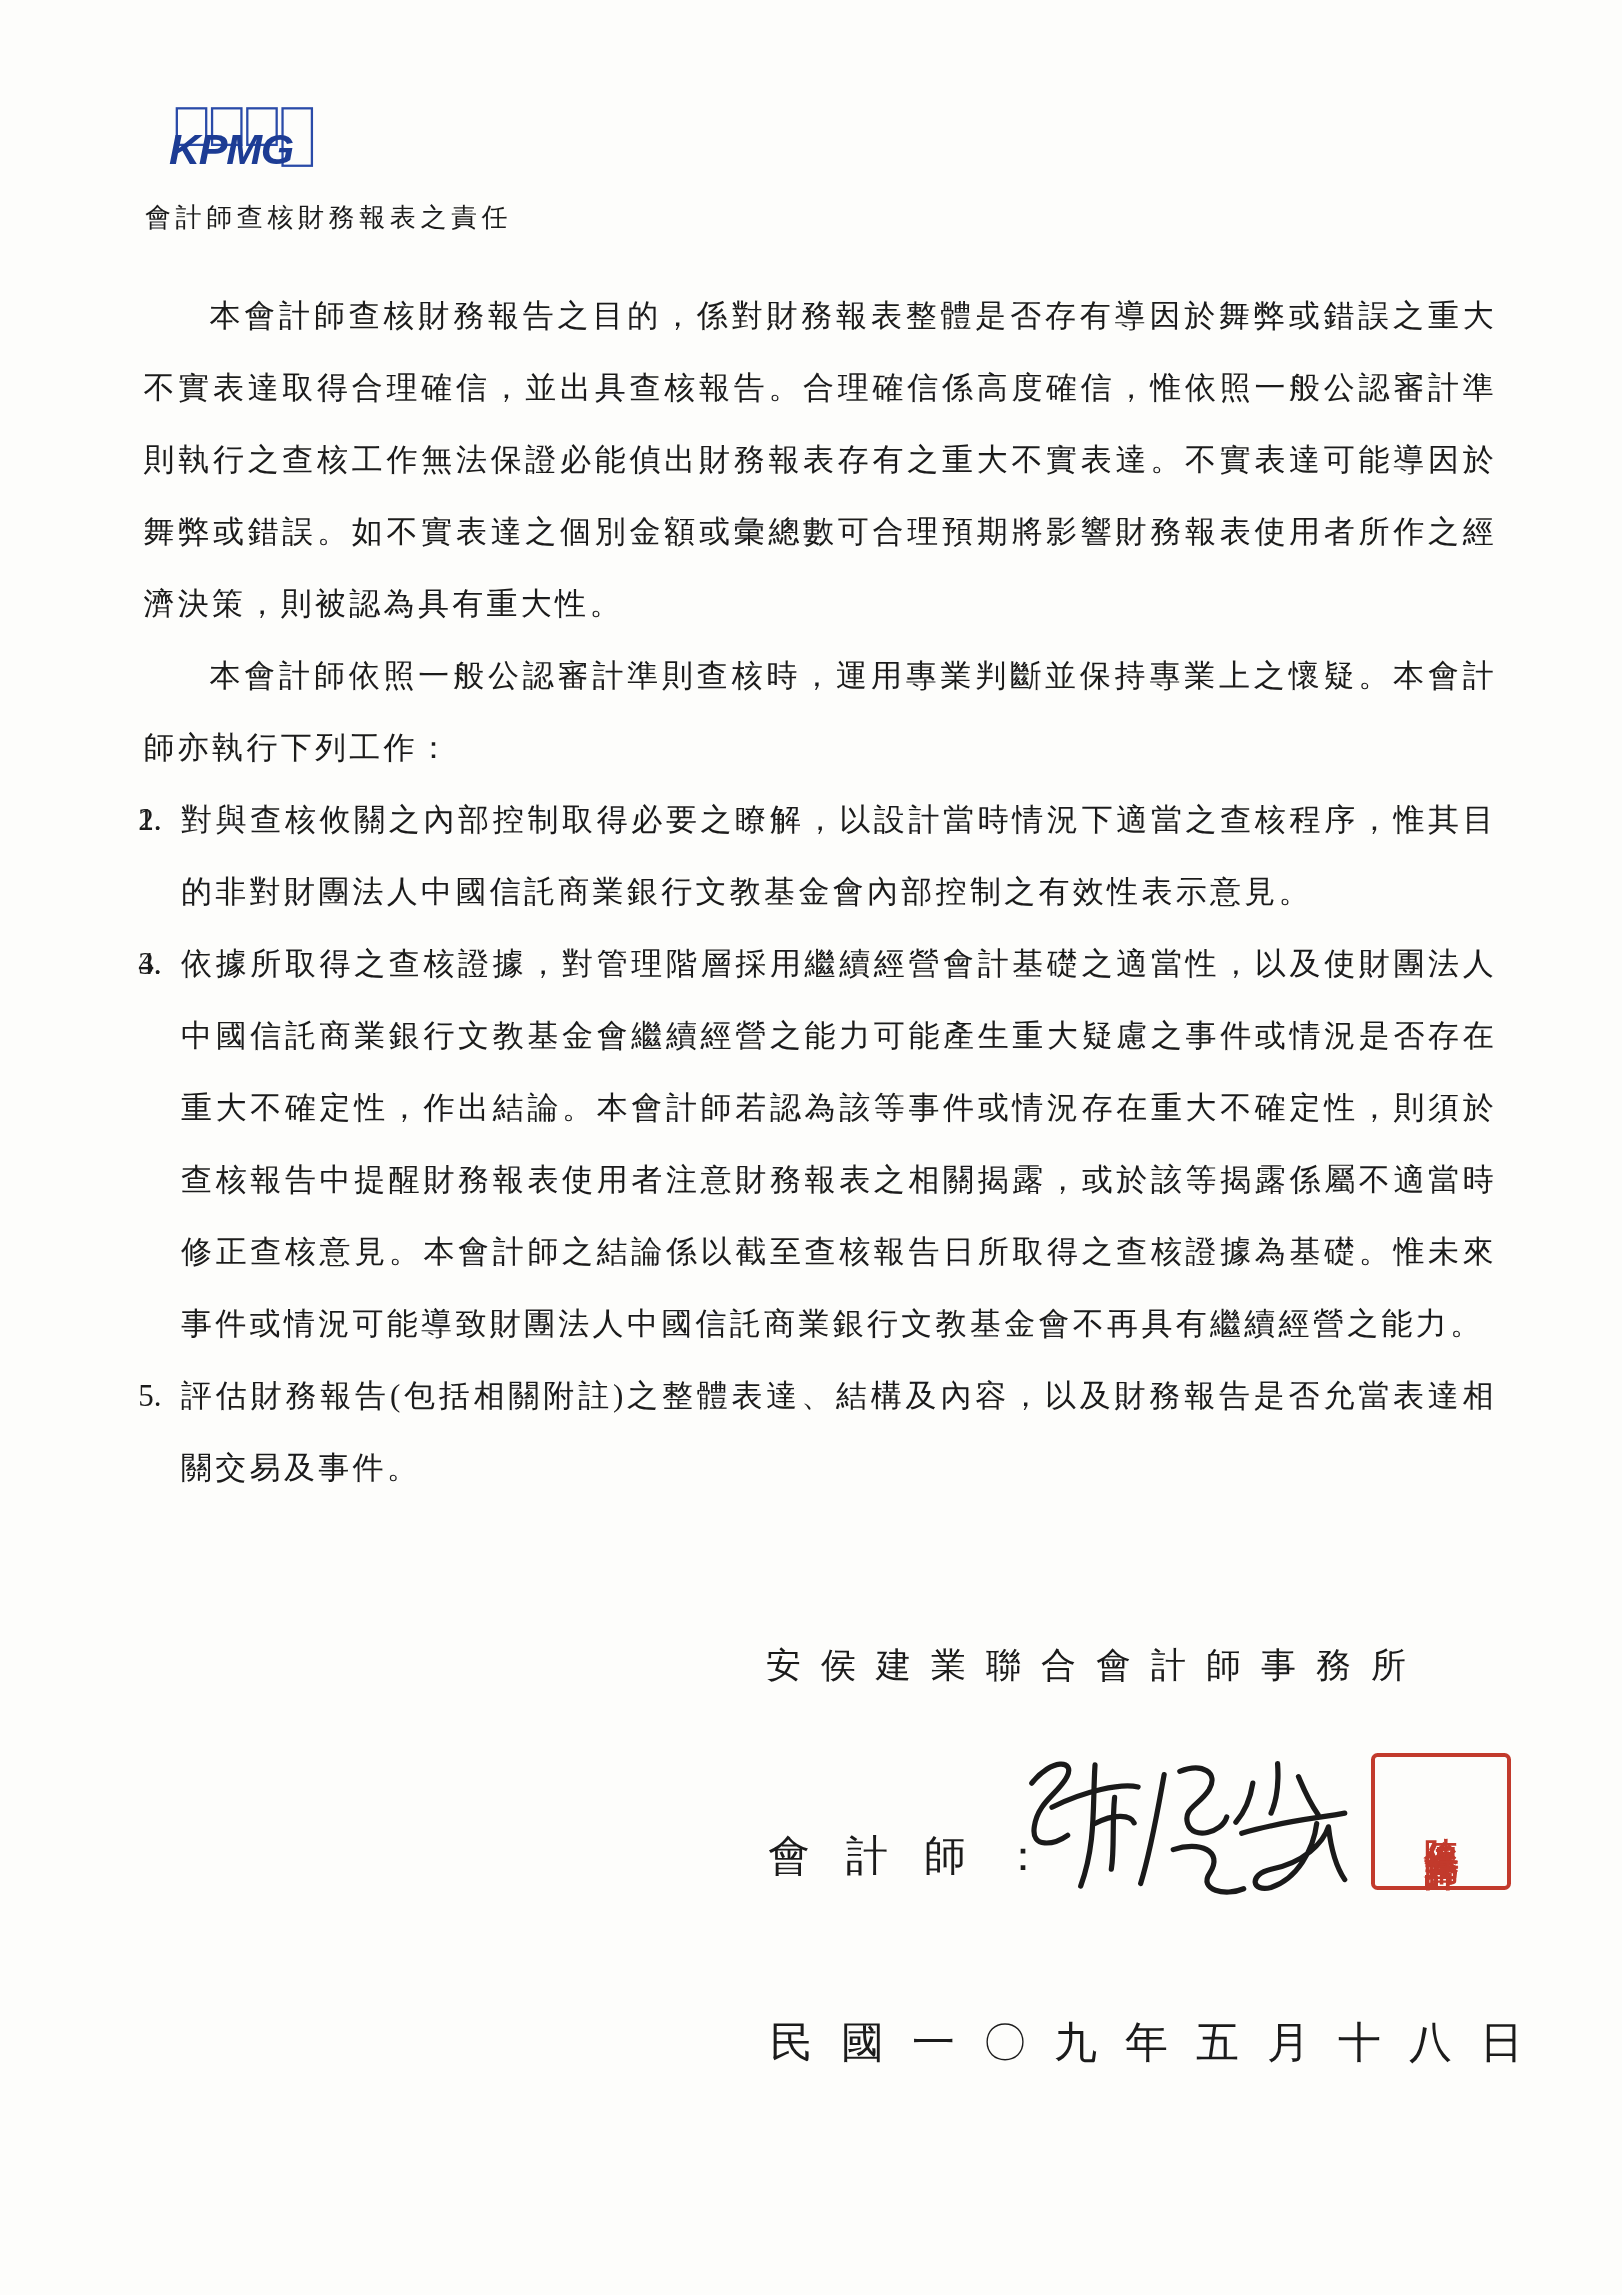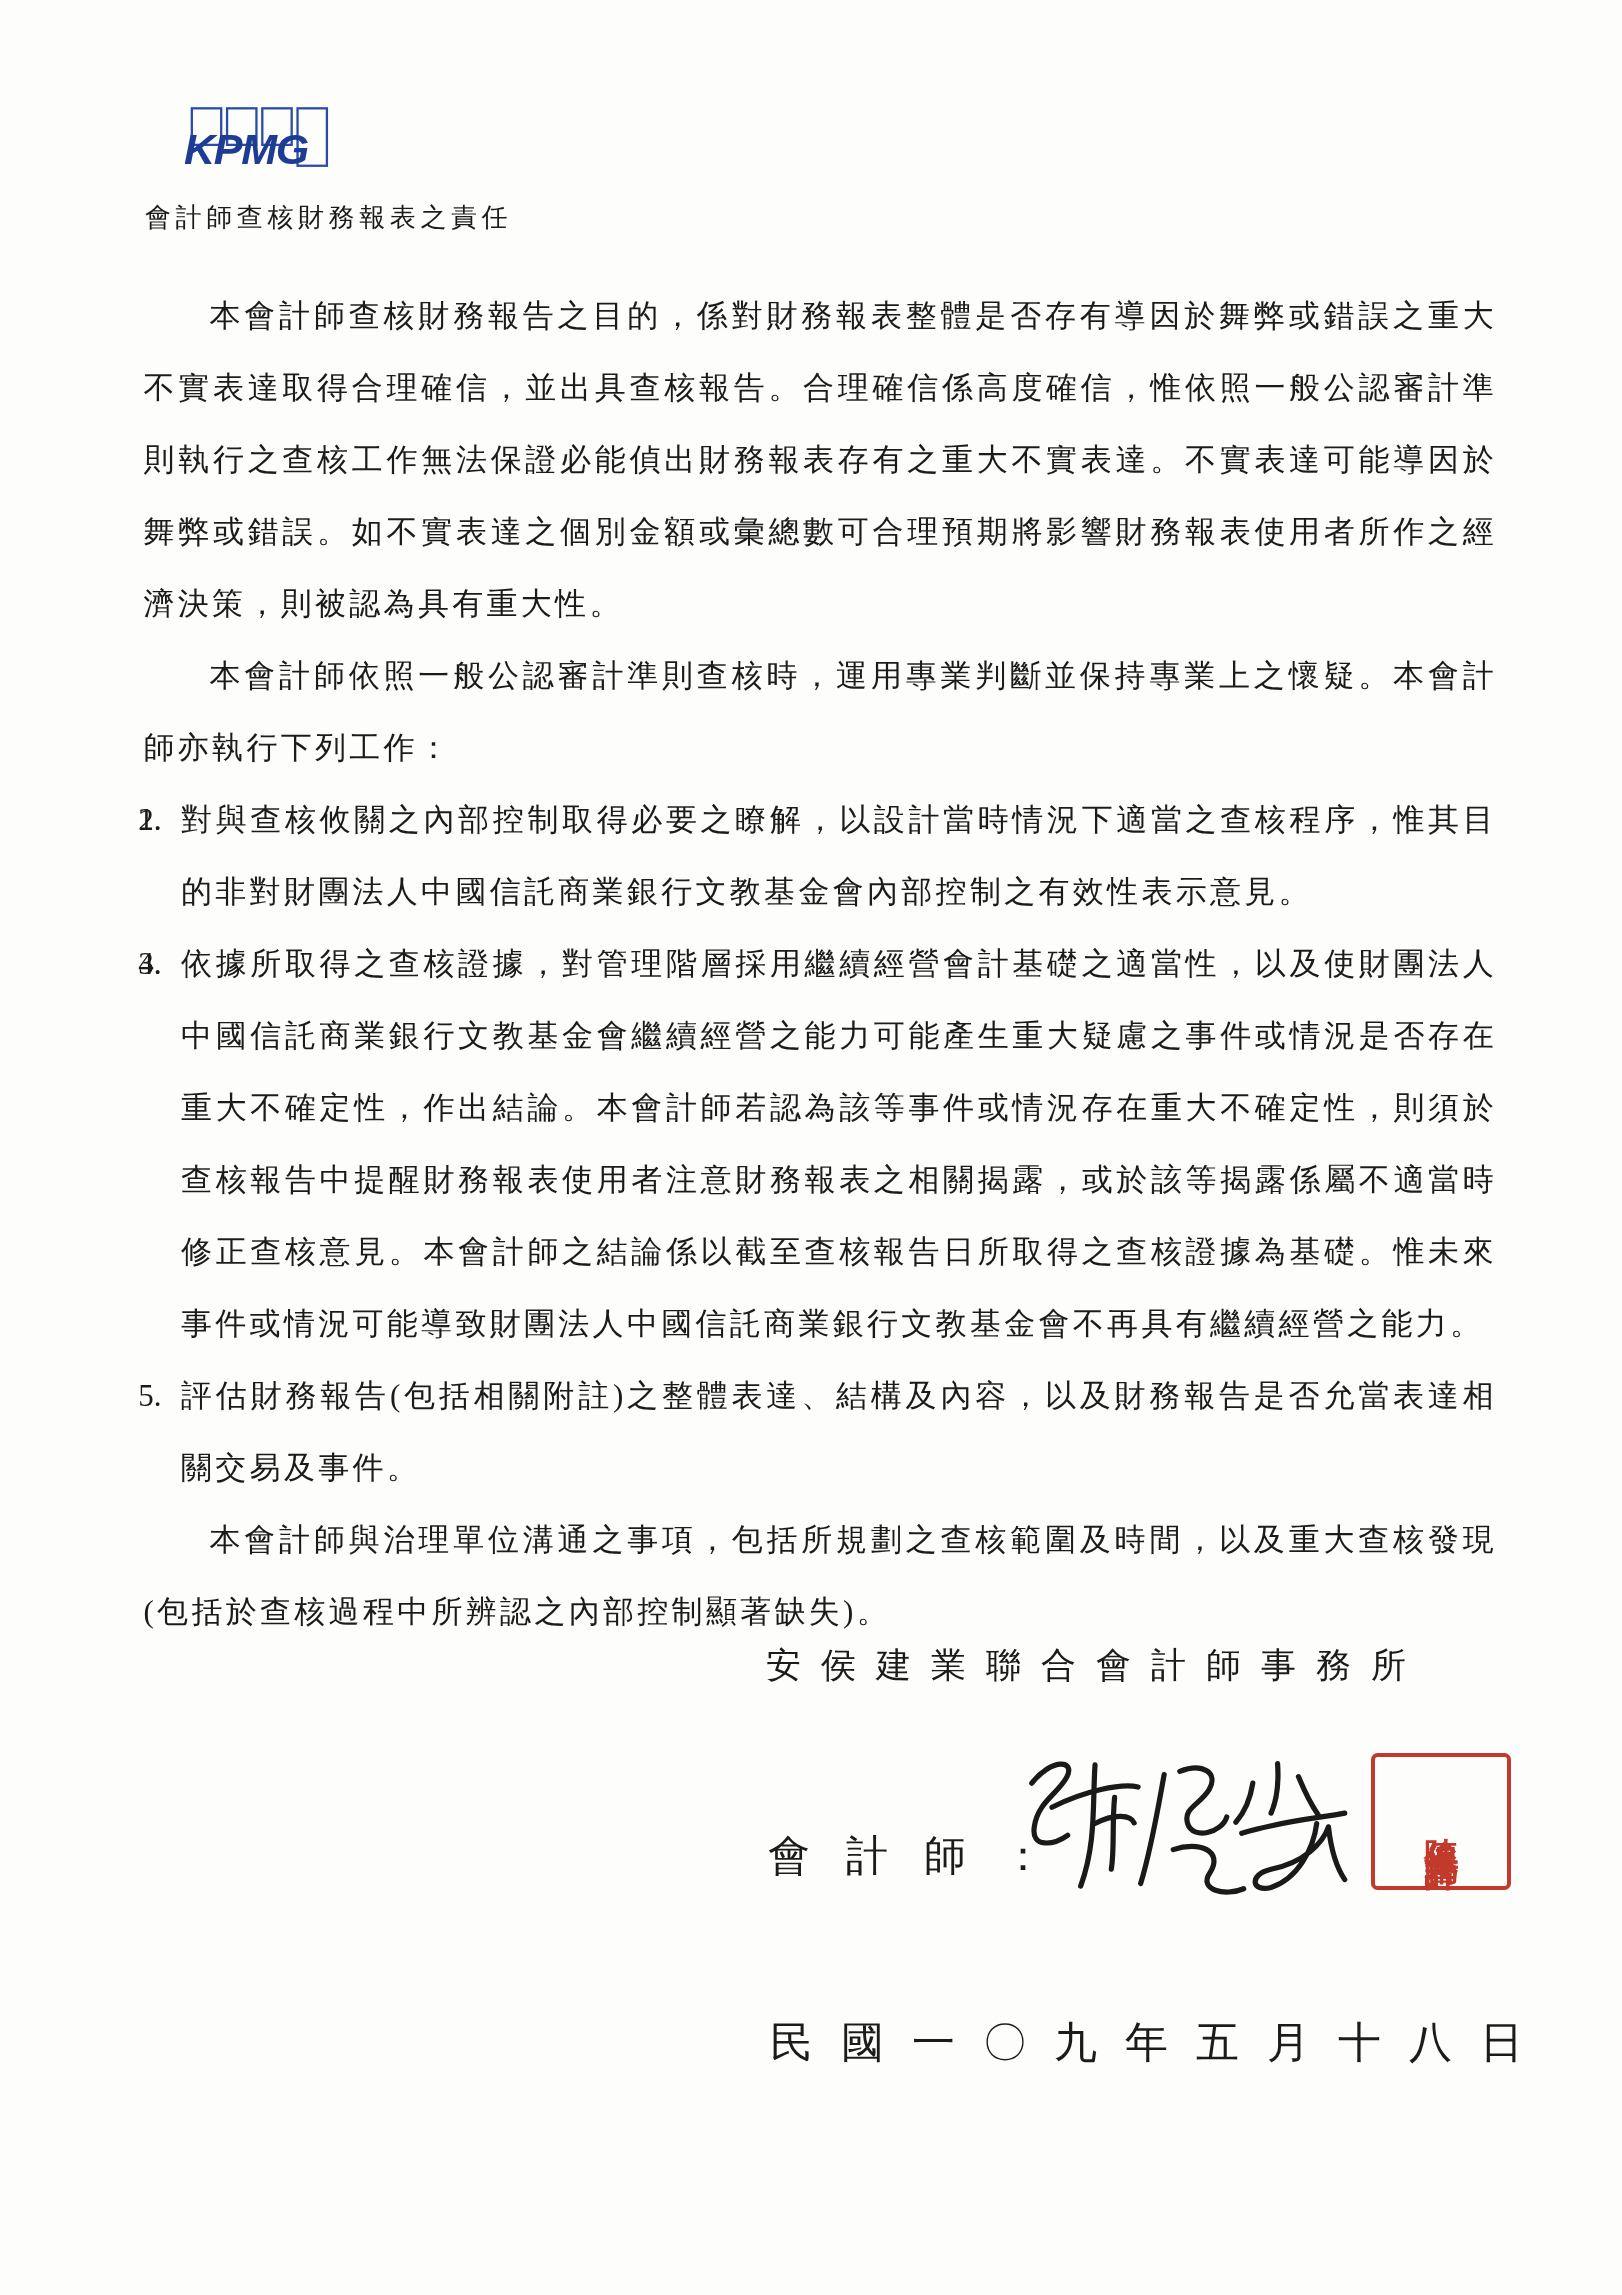--- a/index.html
+++ b/index.html
@@ -6,21 +6,21 @@
   .page{
     position:relative;
     width:1623px;height:2295px;
     margin:0 auto;
     background:#fdfdfb;
     overflow:hidden;
     font-family:"Liberation Serif","DejaVu Serif",serif;
     color:#1b1b1b;
   }
   
-  .logo{position:absolute;left:184px;top:107px;width:154px;height:64px;}
+  .logo{position:absolute;left:169px;top:107px;width:154px;height:64px;}
   
   .doc-title{
     position:absolute;left:145px;top:200px;
     font-size:26px;font-weight:normal;letter-spacing:4.6px;
     white-space:nowrap;
   }
   
   .body-text{
     position:absolute;left:137px;top:280px;width:1360px;
     font-size:31px;line-height:72px;letter-spacing:3.3px;
@@ -96,21 +96,20 @@
       <div class="li">
         <span class="num">4.</span>
         <span>依據所取得之查核證據，對管理階層採用繼續經營會計基礎之適當性，以及使財團法人中國信託商業銀行文教基金會繼續經營之能力可能產生重大疑慮之事件或情況是否存在重大不確定性，作出結論。本會計師若認為該等事件或情況存在重大不確定性，則須於查核報告中提醒財務報表使用者注意財務報表之相關揭露，或於該等揭露係屬不適當時修正查核意見。本會計師之結論係以截至查核報告日所取得之查核證據為基礎。惟未來事件或情況可能導致財團法人中國信託商業銀行文教基金會不再具有繼續經營之能力。</span>
       </div>
       <div class="li">
         <span class="num">5.</span>
         <span>評估財務報告(包括相關附註)之整體表達、結構及內容，以及財務報告是否允當表達相關交易及事件。</span>
       </div>
     </div>
 
-    <p>本會計師與治理單位溝通之事項，包括所規劃之查核範圍及時間，以及重大查核發現(包括於查核過程中所辨認之內部控制顯著缺失)。</p>
   </div>
 
   <div class="firm-name">安侯建業聯合會計師事務所</div>
 
   <div class="accountant-label">會計師：</div>
 
   <div class="signature">
     <svg width="340" height="163" viewBox="0 0 520 250">
       <g fill="none" stroke="#1a1a1a" stroke-width="8" stroke-linecap="round" stroke-linejoin="round">
         <path d="M25,60 C55,22 92,24 79,50 C66,76 35,88 29,126 C23,162 60,154 80,140"></path>

